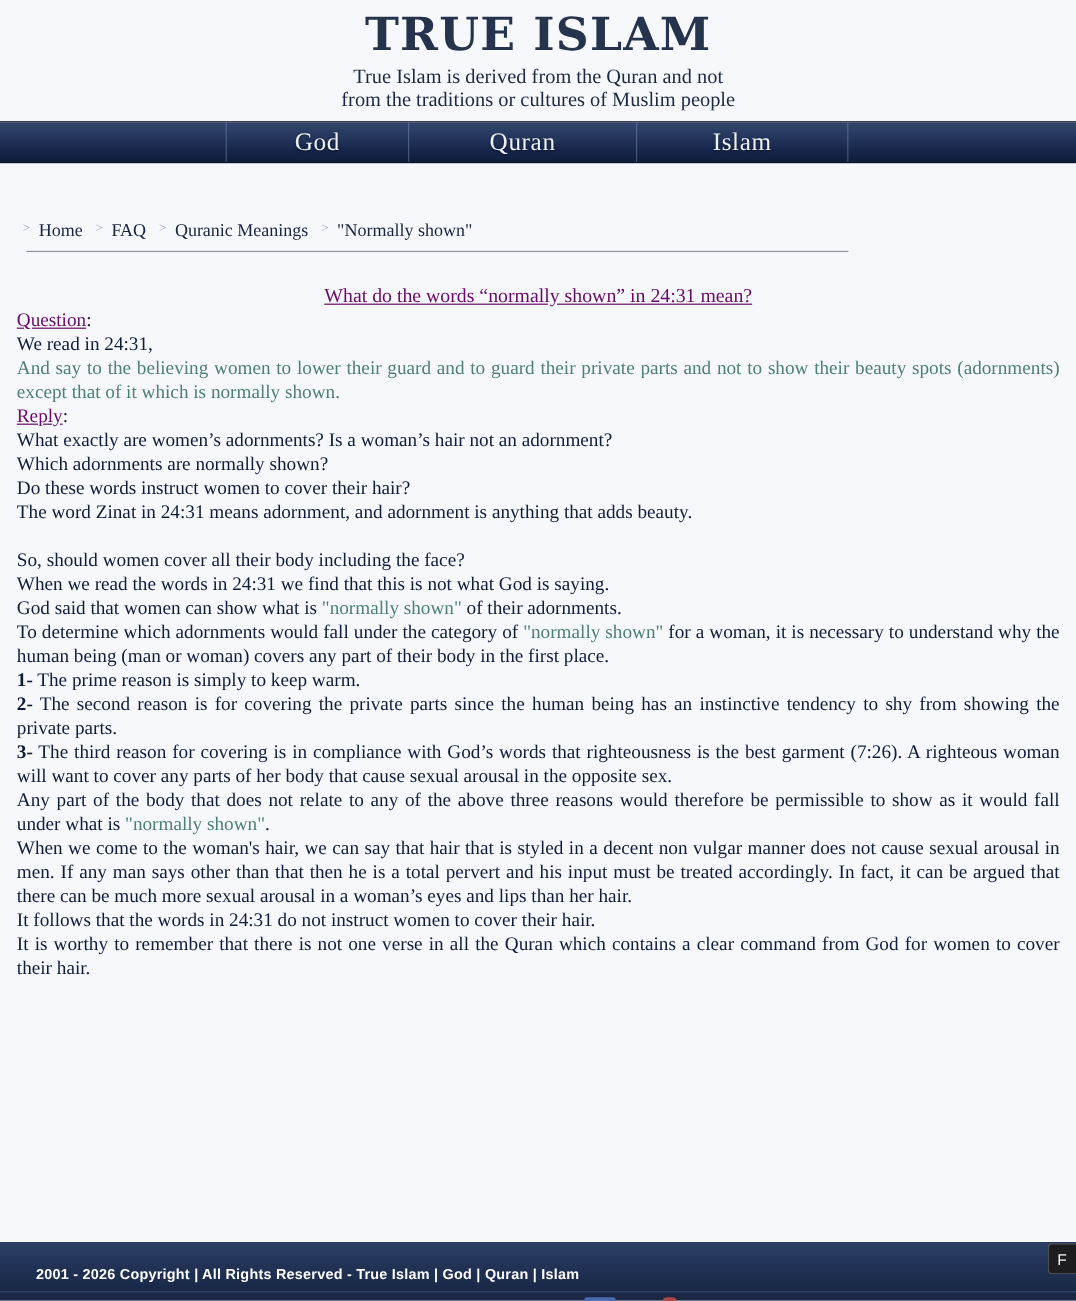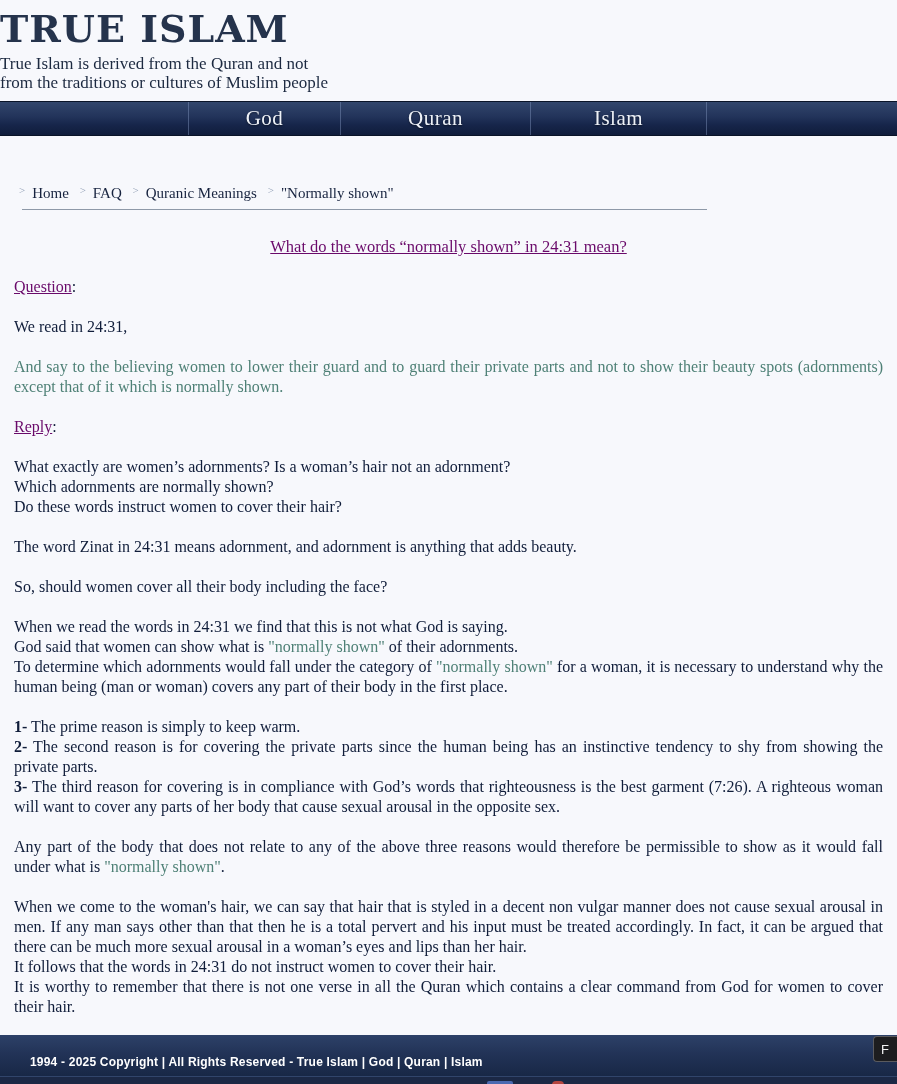--- a/index.html
+++ b/index.html
@@ -10,21 +10,21 @@
   }
   .page {
     position: relative;
     width: 897px;
     height: 1084px;
     background: #f7f8fc;
     overflow: hidden;
   }
 
   
-  .site-header { padding-top: 8px; }
+  .site-header { text-align: center; padding-top: 8px; }
   .site-title {
     font-family: "DejaVu Serif", "Liberation Serif", serif;
     font-weight: bold;
     font-size: 38px;
     letter-spacing: 1px;
     color: #25334c;
     line-height: 42px;
   }
   .site-tagline {
     margin-top: 4px;
@@ -74,21 +74,21 @@
     border-bottom: 1px solid #8e99a8;
   }
 
   
   .article {
     padding: 0 14px;
     font-size: 16px;
     line-height: 20px;
     color: #101d3a;
   }
-  .article p { margin-top: 20px; text-align: justify; }
+  .article p { text-align: justify; }
   .article-title-wrap { margin-top: 27px; text-align: center; }
   .article-title {
     color: #6a0a6a;
     text-decoration: underline;
     font-size: 16.5px;
     cursor: pointer;
   }
   .section-label {
     color: #6a0a6a;
     text-decoration: underline;
@@ -229,21 +229,21 @@
 
     <p>
       <span>When we come to the woman's hair, we can say that hair that is styled in a decent non vulgar manner does not cause sexual arousal in men. If any man says other than that then he is a total pervert and his input must be treated accordingly. In fact, it can be argued that there can be much more sexual arousal in a woman’s eyes and lips than her hair.</span><br>
       <span>It follows that the words in 24:31 do not instruct women to cover their hair.</span><br>
       <span>It is worthy to remember that there is not one verse in all the Quran which contains a clear command from God for women to cover their hair.</span>
     </p>
 
   </main>
 
   <footer class="footer-bar">
-    <div class="footer-text">1994 - 2025 Copyright | All Rights Reserved - True Islam | God | Quran | Islam</div>
+    <div class="footer-text">2001 - 2026 Copyright | All Rights Reserved - True Islam | God | Quran | Islam</div>
   </footer>
 
   <div class="follow-button">F</div>
 
   <div class="footer-strip">
     <div class="social-sliver sliver-blue"></div>
     <div class="social-sliver sliver-red"></div>
   </div>
 
 </div>

